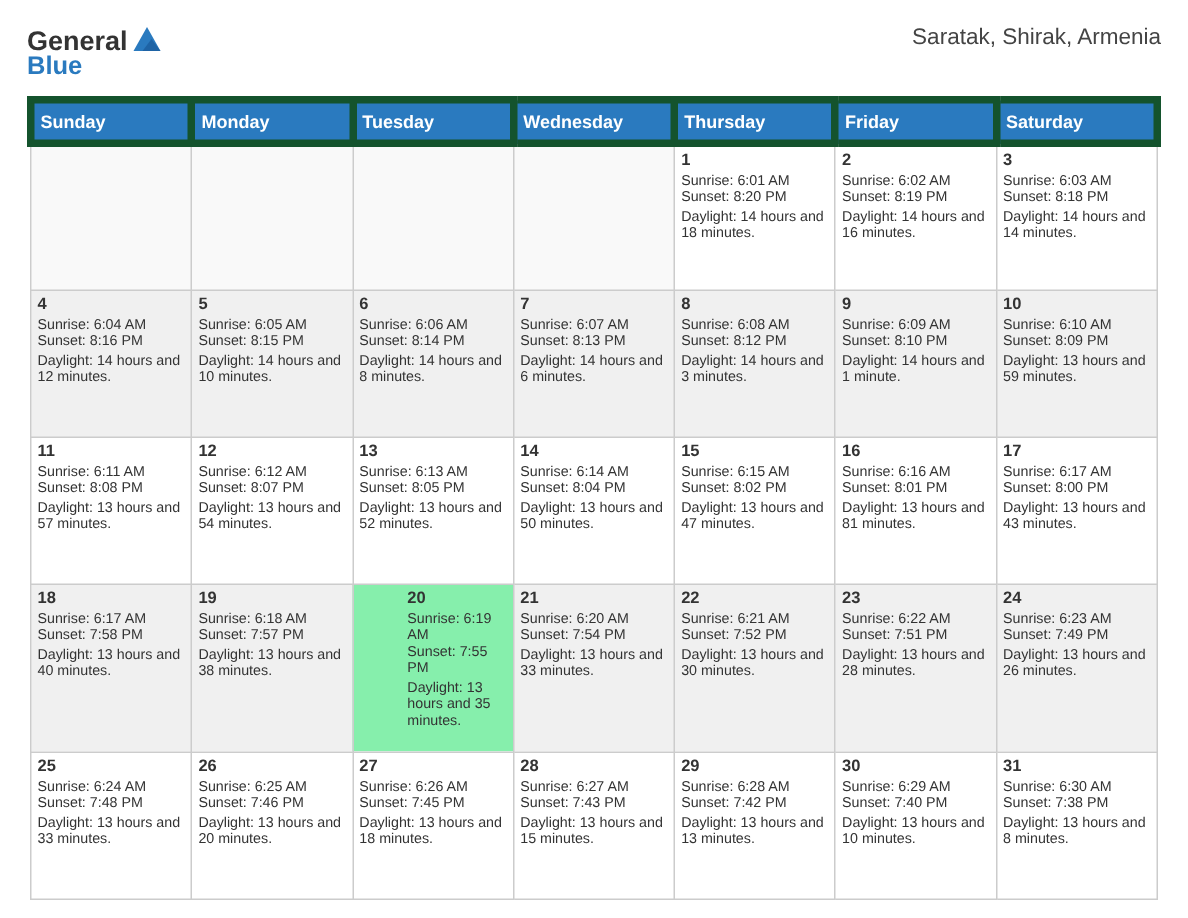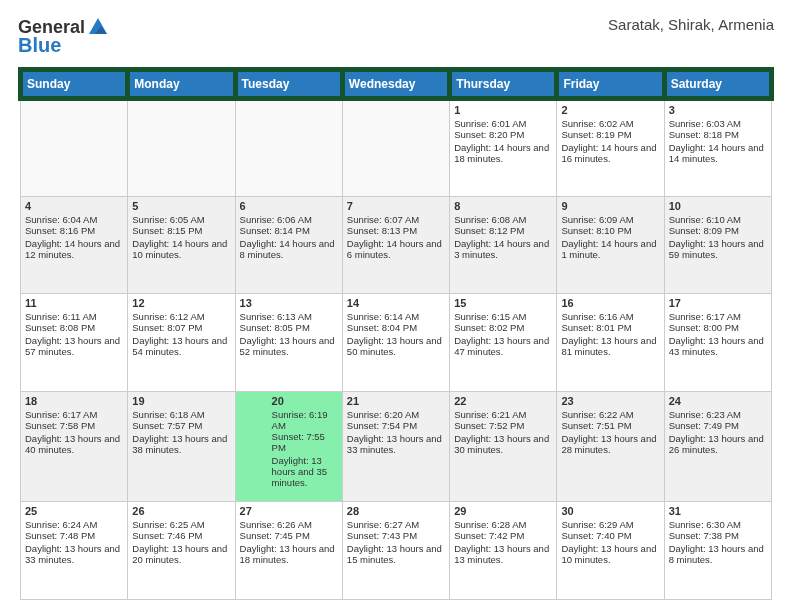--- a/index.html
+++ b/index.html
@@ -95,21 +95,21 @@
   <div class="header">
     <div class="logo">
       <div style="display:flex;flex-direction:column;align-items:flex-start;">
         <div style="display:flex;align-items:center;gap:2px;">
           <span style="font-size:18px;font-weight:bold;color:#333;">General</span>
           <svg width="22" height="22" viewBox="0 0 22 22">
             <polygon points="11,2 20,18 2,18" fill="#2a7abf"></polygon>
             <polygon points="14,10 20,18 8,18" fill="#1a5a9a" opacity="0.7"></polygon>
           </svg>
         </div>
-        <span style="font-size:20px;font-weight:bold;color:#2a7abf;margin-top:-4px;">Blue</span>
+        <span style="font-size:17px;font-weight:bold;color:#2a7abf;margin-top:-4px;">Blue</span>
       </div>
     </div>
     <div class="title-block">
       <div class="location">Saratak, Shirak, Armenia</div>
     </div>
   </div>
 
   <table class="calendar">
     <thead>
       <tr>

